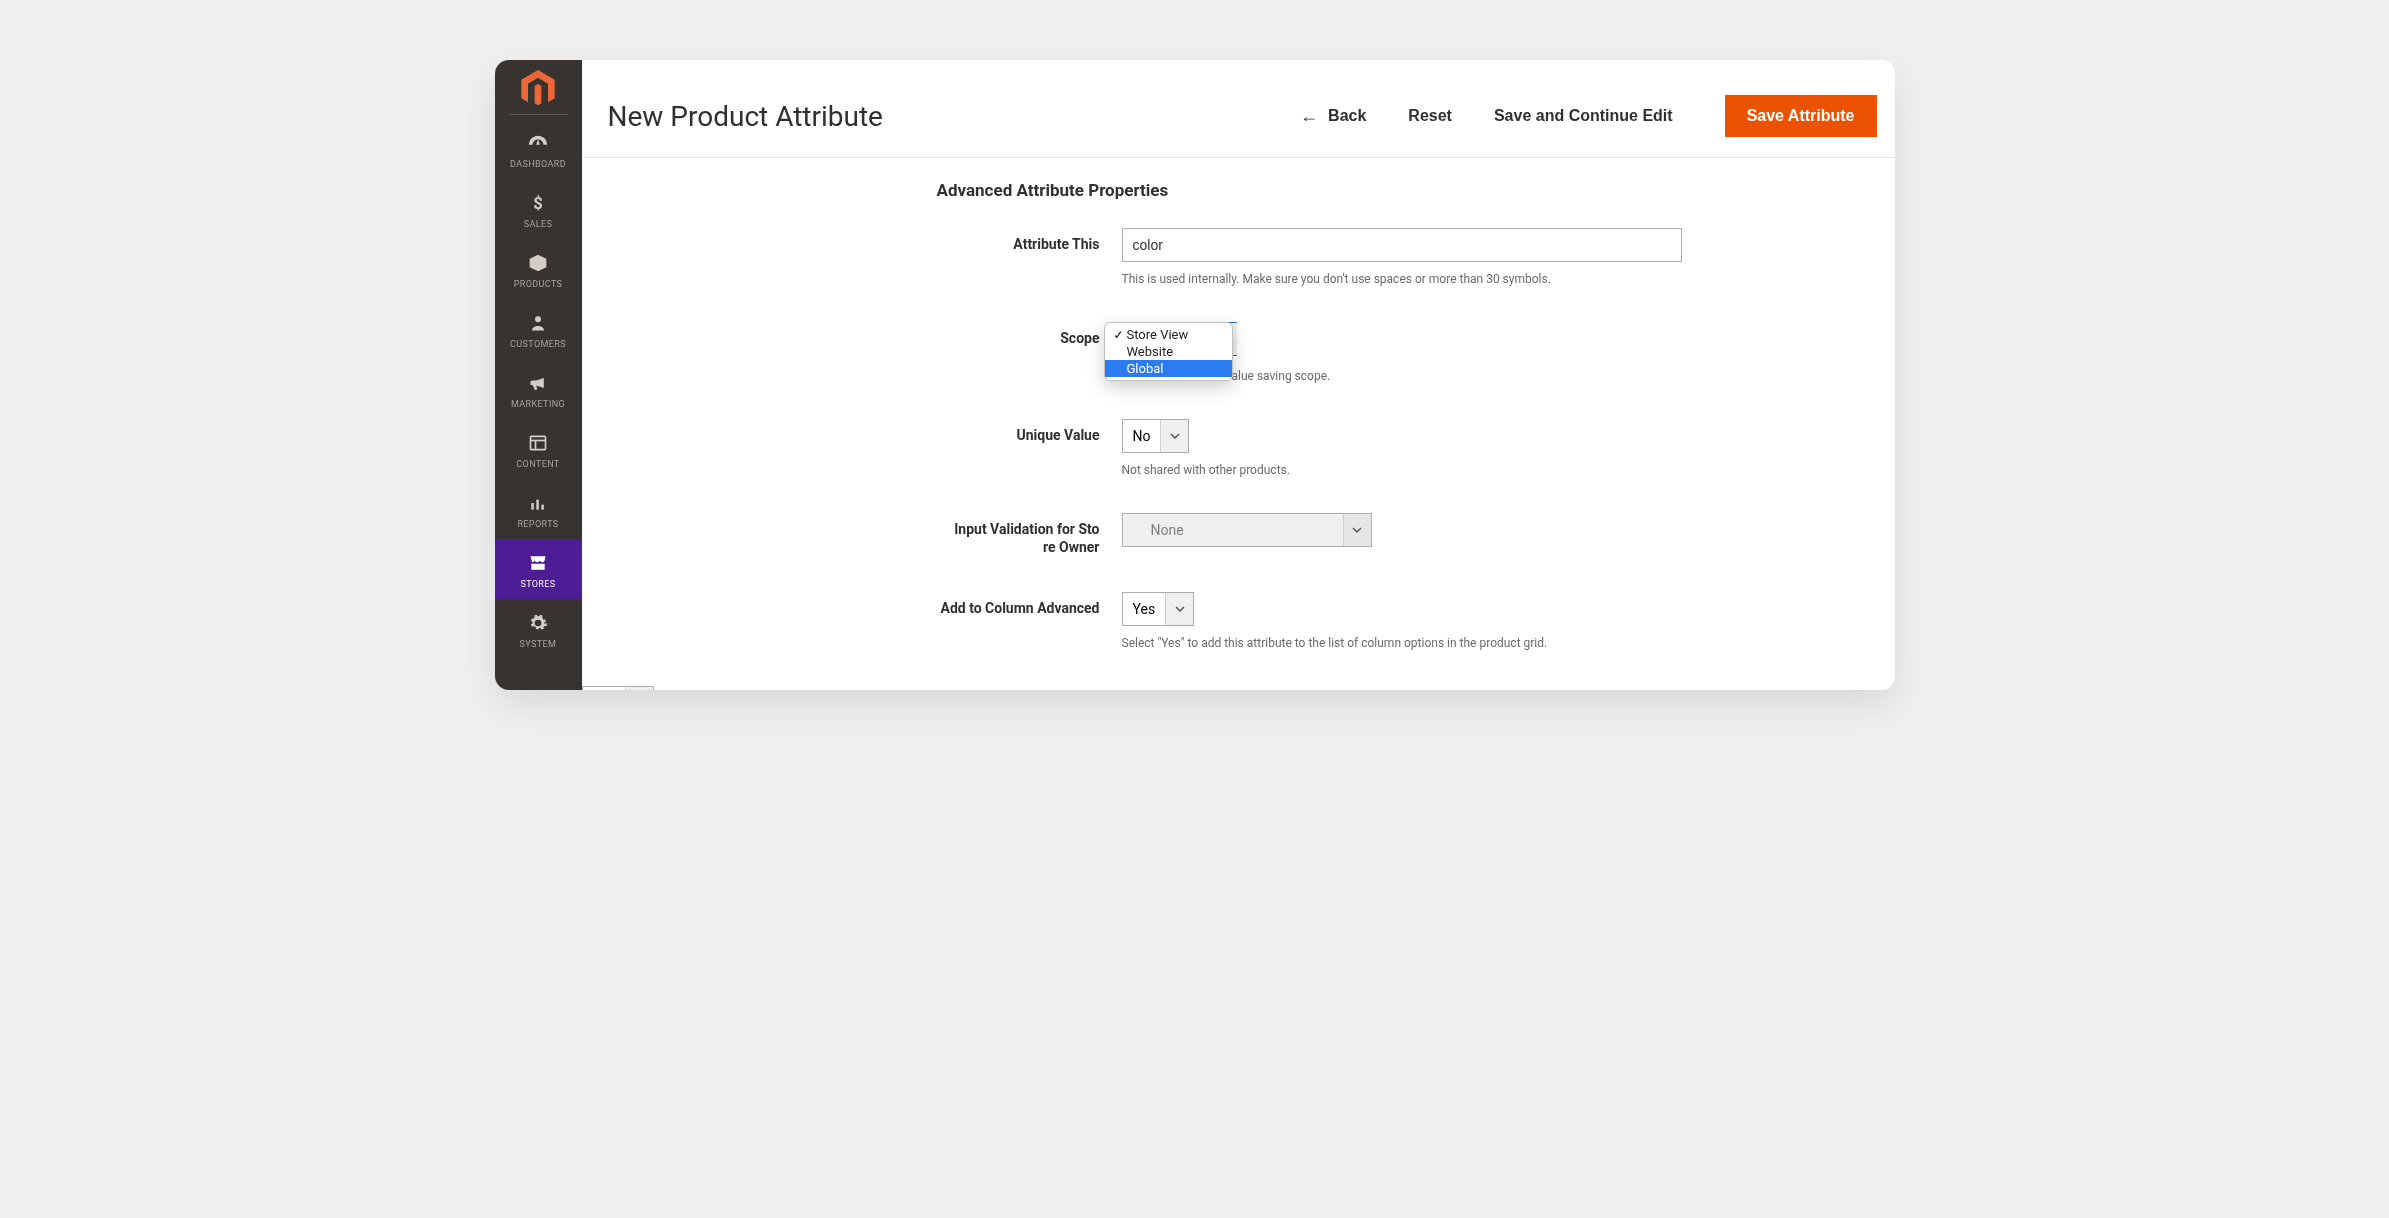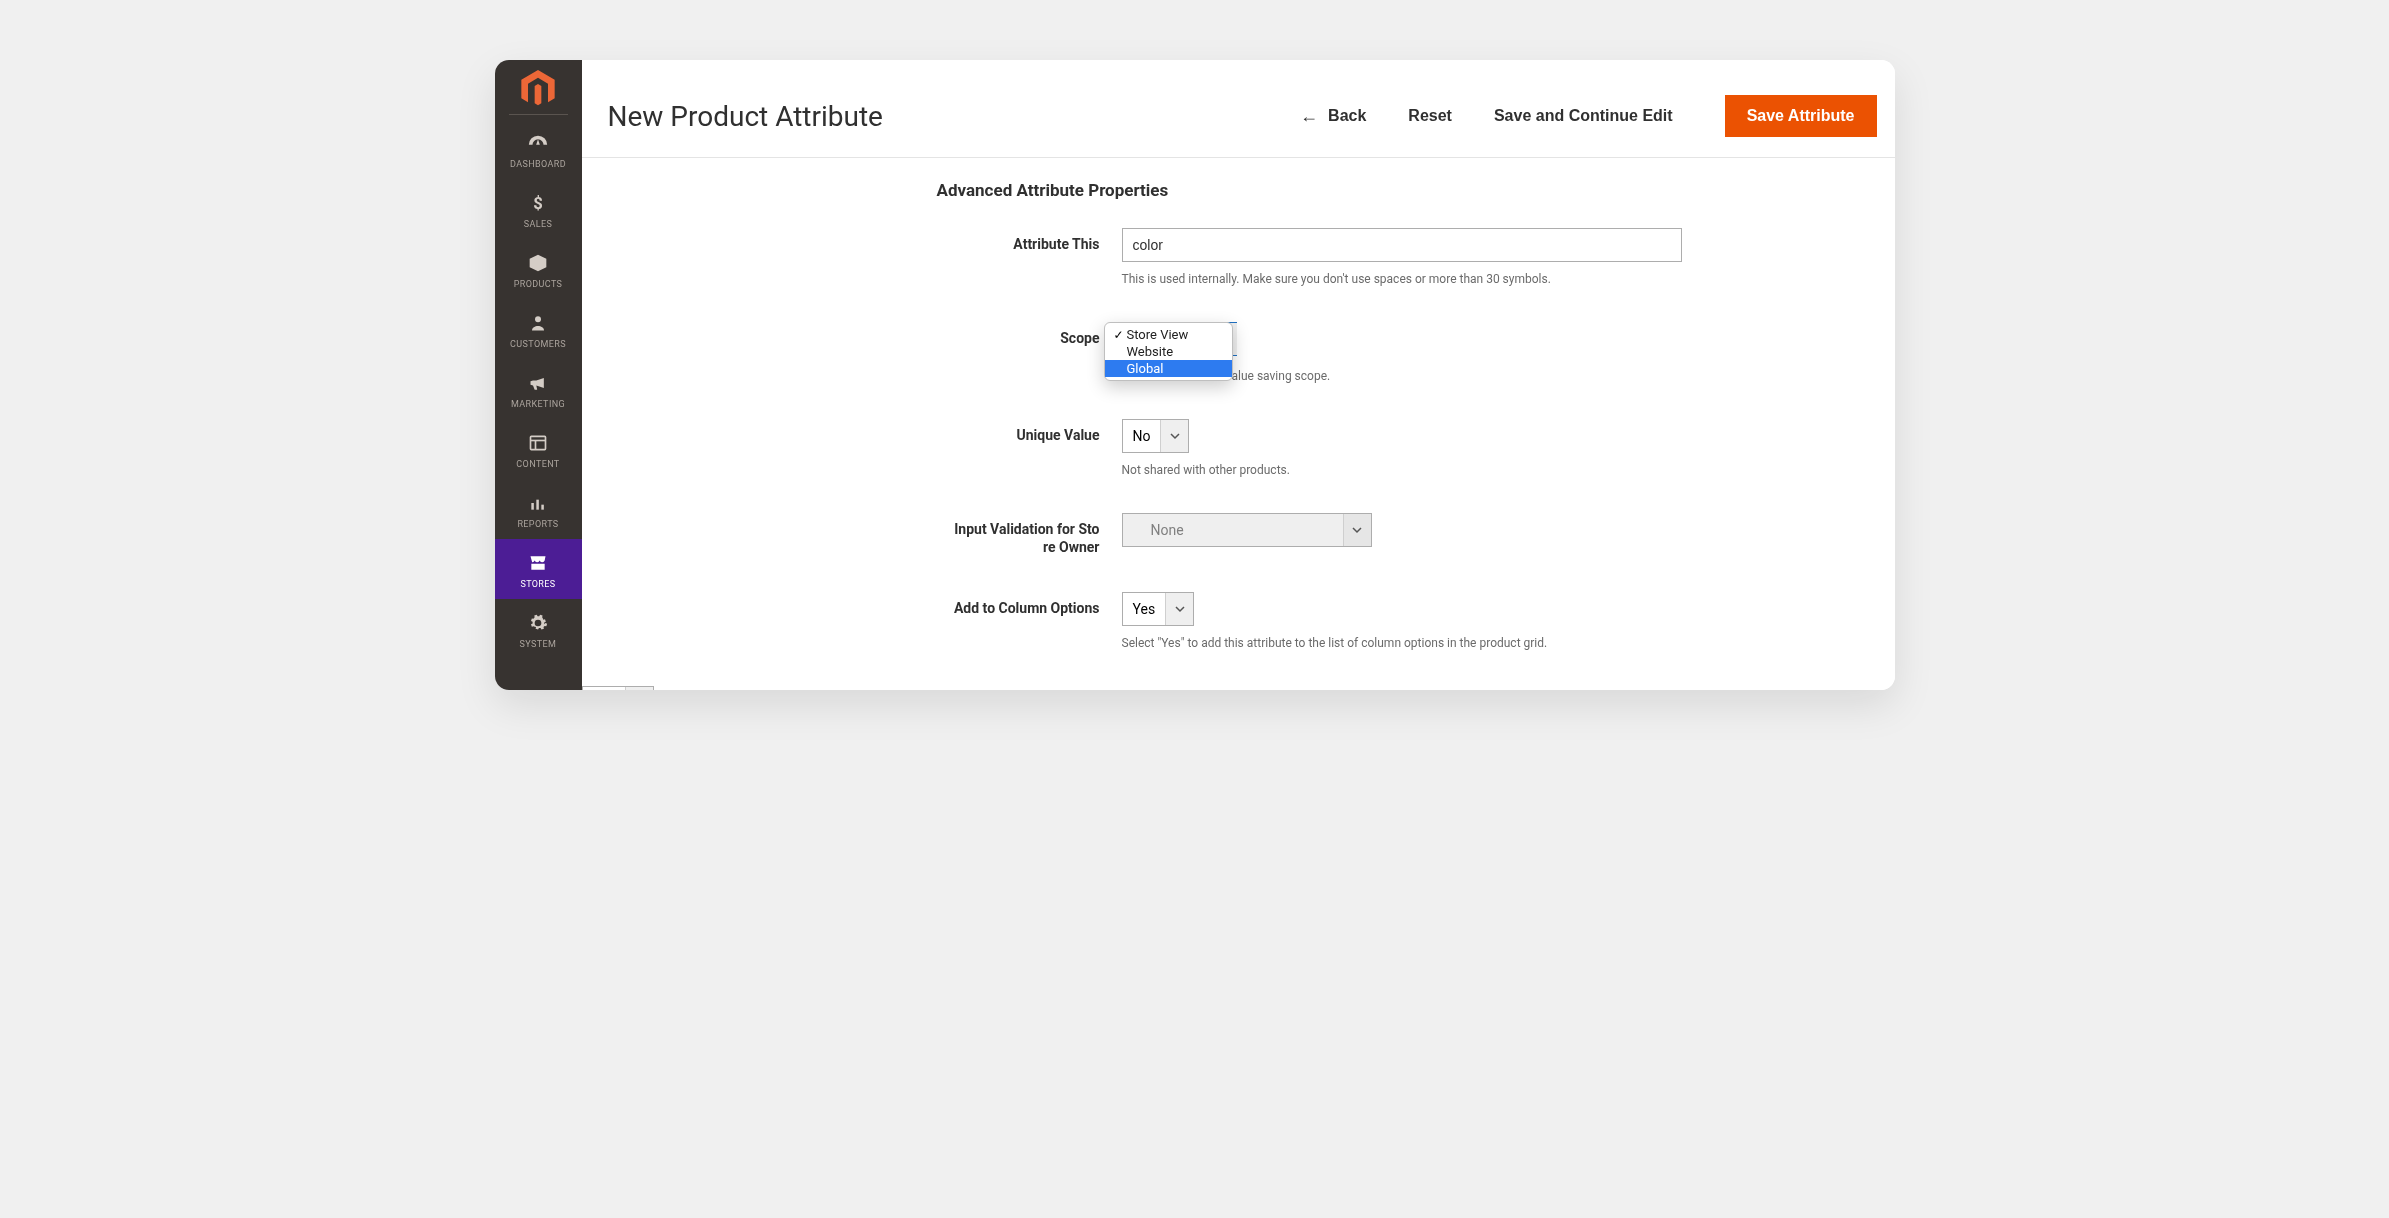--- a/index.html
+++ b/index.html
@@ -445,21 +445,21 @@
               <div class="select-caret">
                 <svg viewBox="0 0 10 10">
                     <path d="M1 3l4 4 4-4" fill="none" stroke="currentColor" stroke-width="1.5"></path>
                   </svg>
               </div>
             </div>
           </div>
         </div>
 
         <div class="field-row">
-          <div class="field-label">Add to Column Options</div>
+          <div class="field-label">Add to Column Advanced</div>
           <div class="field-control">
             <div class="select-wrap">
               <div class="select-value">Yes</div>
               <div class="select-caret">
                 <svg viewBox="0 0 10 10">
                     <path d="M1 3l4 4 4-4" fill="none" stroke="currentColor" stroke-width="1.5"></path>
                   </svg>
               </div>
             </div>
             <div class="field-note">Select "Yes" to add this attribute to the list of column options in the product grid.</div>

